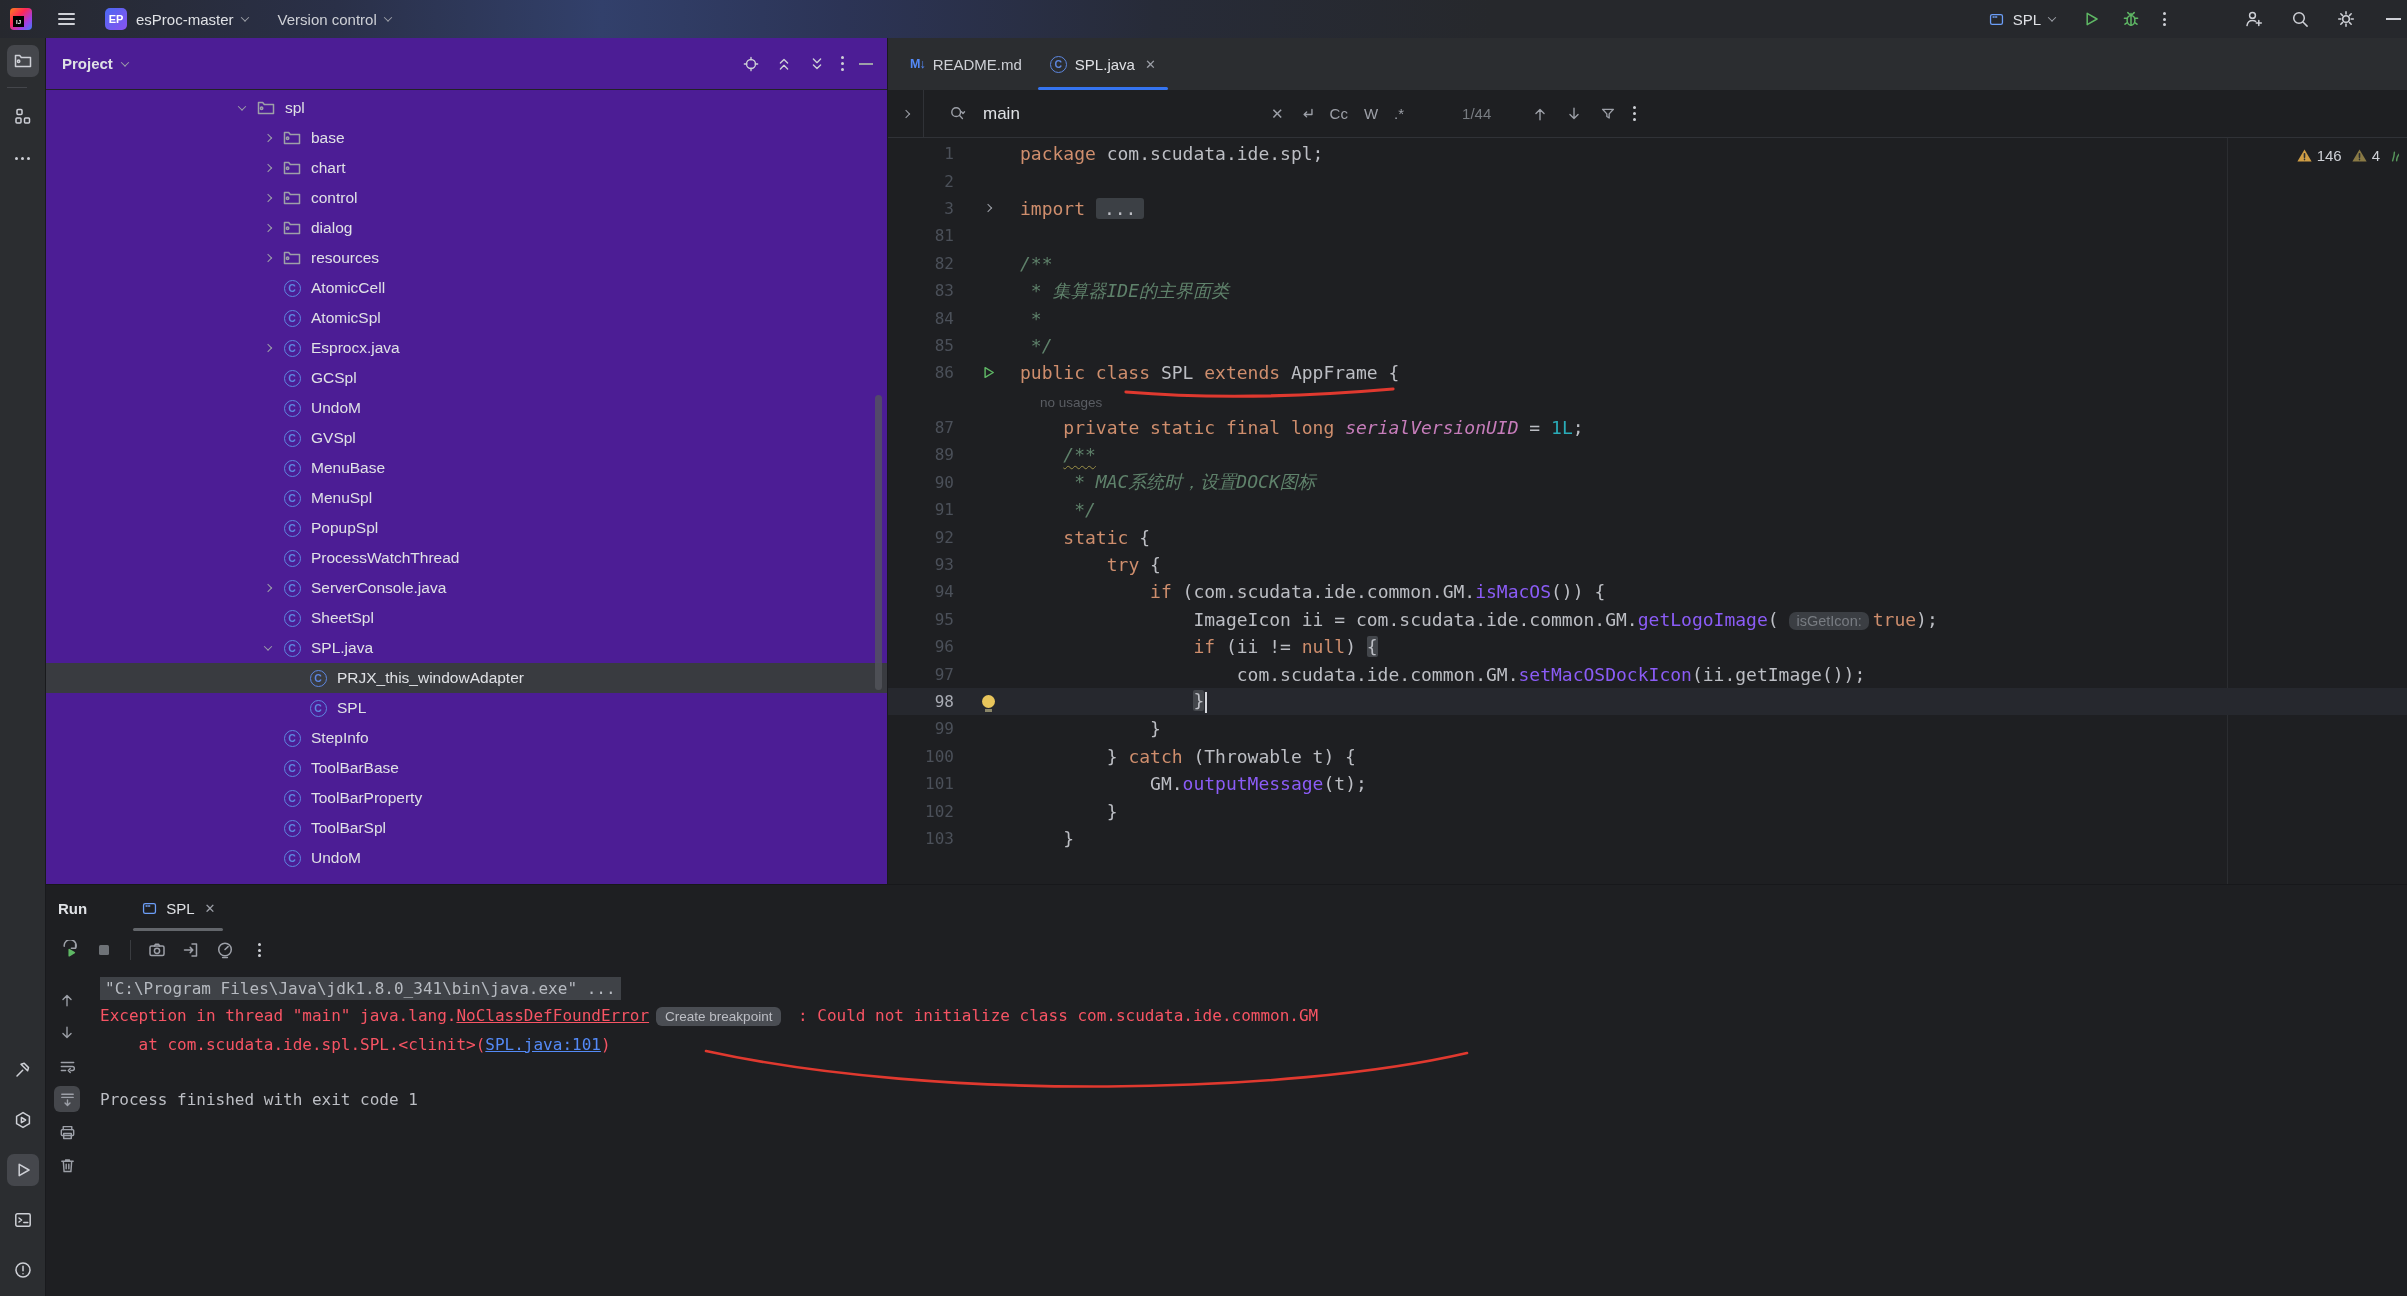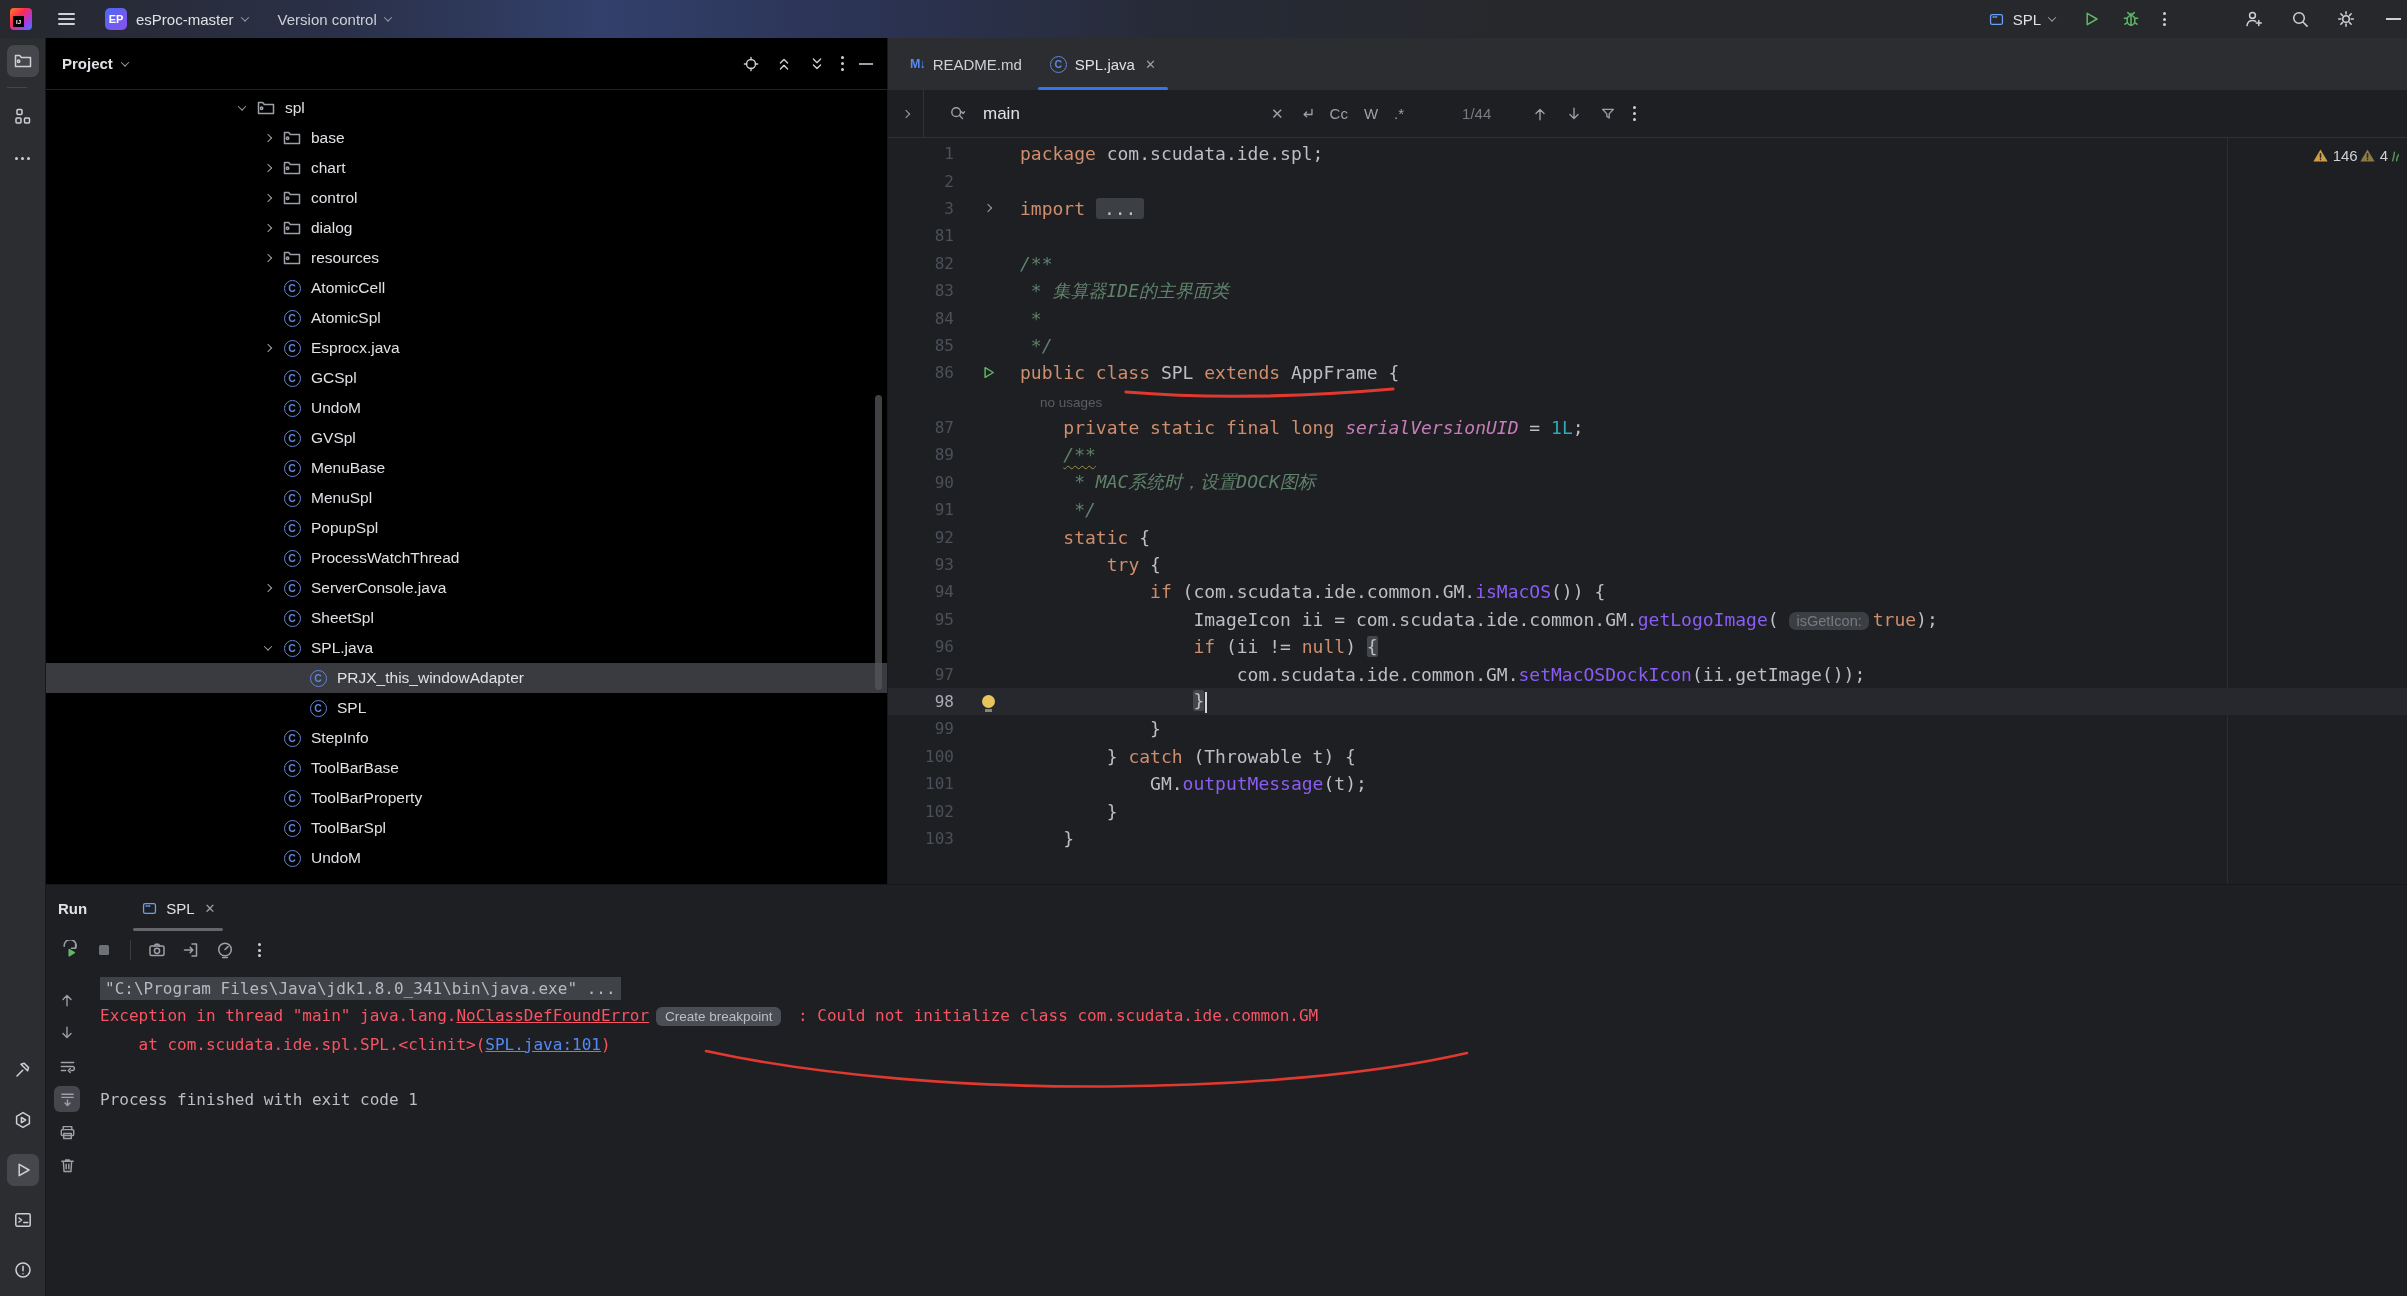--- a/index.html
+++ b/index.html
@@ -39,21 +39,21 @@
     display:flex;flex-direction:column;align-items:center;padding:7px 0 10px 0}
   .strip-btn{width:32px;height:32px;border-radius:7px;display:flex;align-items:center;justify-content:center;
     color:#ced0d6;cursor:pointer;margin-bottom:10px}
   .strip-btn.active{background:#45474c}
   .strip-div{width:20px;height:1px;background:#44464b;margin:2px 0 12px 0}
   .strip-bottom{margin-top:auto;display:flex;flex-direction:column;align-items:center}
   .strip-bottom .strip-btn{margin-bottom:18px}
   .strip-bottom .strip-btn:last-child{margin-bottom:0}
 
   
-  .project-panel{position:absolute;left:46px;top:38px;width:841px;height:858px;background:#000000;overflow:hidden}
+  .project-panel{position:absolute;left:46px;top:38px;width:841px;height:858px;background:#4c1d95;overflow:hidden}
   .panel-header{height:52px;display:flex;align-items:center;padding:0 14px 0 16px;border-bottom:1px solid #222326}
   .panel-title{font-weight:600;margin-right:9px}
   .ph-icons{margin-left:auto;display:flex;align-items:center;gap:15px;color:#9da0a8}
   .tree{position:relative;padding-top:3px}
   .trow{height:30px;display:flex;align-items:center;cursor:pointer;white-space:nowrap}
   .trow.selected{background:#393b40}
   .tcell{width:24px;display:flex;align-items:center;justify-content:center;flex:none}
   .tlabel{margin-left:7px;color:#dfe1e5;font-size:15.5px}
   .class-ico{width:17px;height:17px;border:1.4px solid #5d87e0;border-radius:50%;color:#5d87e0;
     font-size:10.5px;font-weight:bold;line-height:14.5px;text-align:center;flex:none}
@@ -92,21 +92,21 @@
   .tk-n{color:#2aacb8}
   .tk-m{color:#8b5cf6;}
   .tk-h{background:#3b3e43;color:#787c82;border-radius:7px;padding:1px 7px;font-size:14.5px;margin-right:4px;font-family:"Liberation Sans",sans-serif}
   .tk-fold{background:#3c4045;color:#bcbec4;border-radius:3px;padding:0 8px}
   .tk-b{background:#43464b;border-radius:2px}
   .inlay{color:#5a5d63;font-size:13.5px;font-family:"Liberation Sans",sans-serif}
   .caret{display:inline-block;width:2px;height:21px;background:#d6d8dd;vertical-align:middle;margin-left:1px}
   .bulb{width:13px;height:13px;border-radius:50%;background:#e8c55b;position:relative}
   .bulb::after{content:"";position:absolute;left:3px;bottom:-4px;width:7px;height:3px;background:#8a8668}
   .margin-guide{position:absolute;top:0;bottom:0;left:1339px;width:1px;background:#2b2d31}
-  .inspections{position:absolute;top:8px;right:8px;display:flex;align-items:center;gap:1px;color:#ced0d6;
+  .inspections{position:absolute;top:8px;right:8px;display:flex;align-items:center;gap:9px;color:#ced0d6;
     font-family:"Liberation Sans",sans-serif;font-size:15px;overflow:hidden;padding-right:0}
 
   
   .run-panel{position:absolute;left:46px;top:884px;right:0;bottom:0;background:#1e1f22;border-top:1px solid #17181b}
   .run-header{height:46px;display:flex;align-items:center;padding-left:12px}
   .run-label{font-weight:600;color:#dfe1e5}
   .run-tab{position:relative;height:100%;display:flex;align-items:center;gap:8px;margin-left:44px;padding:0 10px;cursor:pointer}
   .run-tab::after{content:"";position:absolute;left:2px;right:2px;bottom:0;height:3px;background:#63666b;border-radius:2px}
   .run-toolbar{height:38px;display:flex;align-items:center;gap:6px;padding-left:10px;color:#9da0a8}
   .rt-btn{width:28px;height:28px;border-radius:6px;display:flex;align-items:center;justify-content:center;cursor:pointer}

